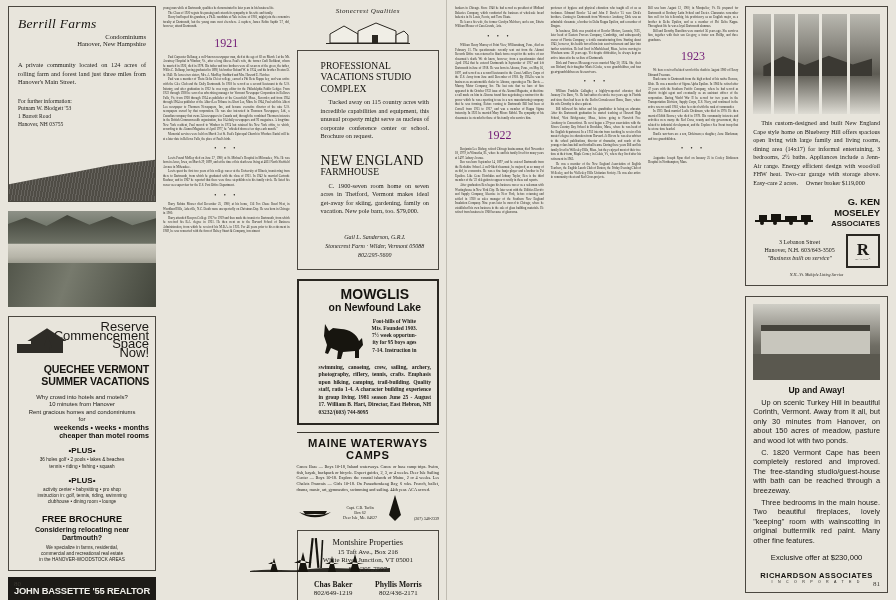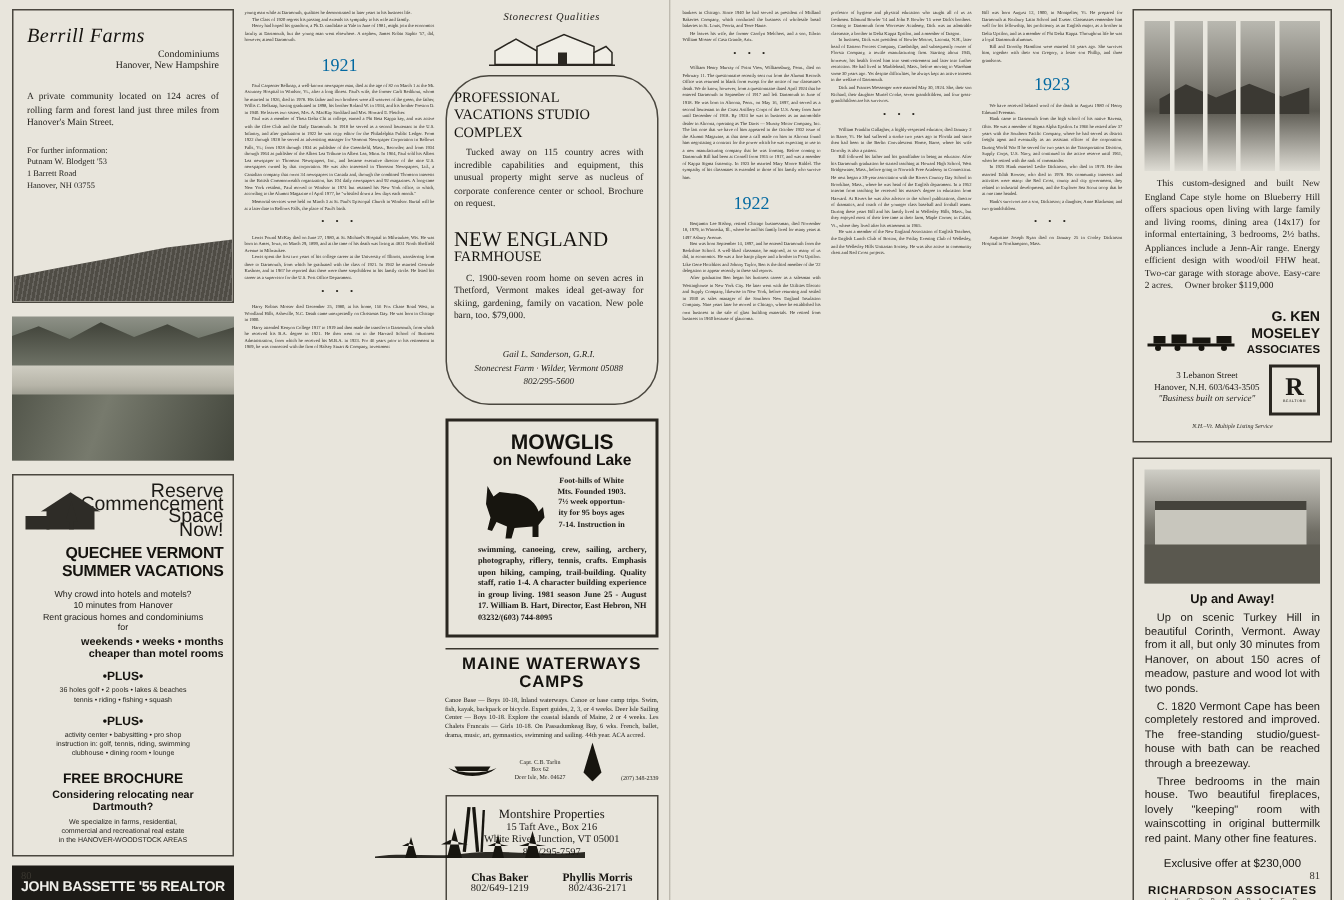--- a/index.html
+++ b/index.html
@@ -19,21 +19,21 @@
   
   .col{box-sizing:border-box;}
   .body-txt{
     font-size:3.05px;line-height:4.55px;text-align:justify;color:#2a2720;
     font-family:"Liberation Serif",serif;letter-spacing:0px;
   }
   .body-txt p{margin:0;text-indent:5px;}
   .body-txt p.noind{text-indent:0;}
   .yearhead{
     text-align:center;font-size:12px;line-height:15px;margin:7px 0 4px 0;
-    font-family:"Liberation Serif",serif;color:#0369a1;font-weight:400;
+    font-family:"Liberation Serif",serif;color:#701a75;font-weight:400;
   }
   .dots{text-align:center;font-size:6px;letter-spacing:3px;margin:5px 0 5px 0;color:#2a2720;}
   .pagenum{position:absolute;bottom:12px;font-size:7px;color:#3a3730;font-family:"Liberation Serif",serif;}
   .pagenum-l{left:14px;}
   .pagenum-r{right:16px;}
 
   
   .lp-cols{display:flex;gap:7px;height:545px;}
   .lp-c1{width:148px;}
   .lp-c2{width:128px;}
@@ -84,21 +84,21 @@
   .q-broch{text-align:center;font-family:"Liberation Sans",sans-serif;font-weight:bold;font-size:9.2px;margin-top:9px;color:#15130f;}
   .q-reloc{text-align:center;font-family:"Liberation Sans",sans-serif;font-weight:bold;font-size:7.1px;margin-top:2px;color:#15130f;}
   .bassette{background:#1d1b17;color:#efeee9;padding:8px 6px 9px 6px;margin-top:6px;text-align:center;}
   .bassette .b1{font-family:"Liberation Sans",sans-serif;font-weight:bold;font-size:9.4px;letter-spacing:-.2px;}
 
   
   .stonecrest-logo{text-align:center;height:42px;position:relative;margin-bottom:2px;}
   .sc-words{position:absolute;left:50%;top:1px;transform:translateX(-50%);
     font-size:7px;font-style:italic;font-family:"Liberation Serif",serif;letter-spacing:.4px;white-space:nowrap;color:#1c1a16;}
   .sc-barn{position:absolute;left:50%;top:11px;transform:translateX(-50%);width:84px;height:28px;}
-  .stonecrest{padding:9px 9px 9px 5px;border-radius:29px;}
+  .stonecrest{padding:9px 9px 9px 23px;}
   .sc-h{font-size:9.6px;line-height:11.4px;color:#15130f;font-family:"Liberation Serif",serif;}
   .sc-b{font-size:6.3px;line-height:8.5px;text-align:justify;margin-top:4px;text-indent:8px;color:#1c1a16;}
   .sc-h2{font-size:14px;line-height:11.4px;margin-top:14px;color:#15130f;}
   .sc-sig{text-align:center;margin-top:17px;font-size:6px;line-height:9px;font-style:italic;color:#1c1a16;
     font-family:"Liberation Serif",serif;}
 
   
   .mow{padding:6px 6px 7px 20px;margin-top:9px;border:2px solid #2a2721;}
   .mow-t1{text-align:center;font-family:"Liberation Sans",sans-serif;font-weight:bold;font-size:14px;line-height:15px;color:#15130f;}
   .mow-t2{text-align:center;font-family:"Liberation Sans",sans-serif;font-weight:bold;font-size:10.4px;line-height:12px;color:#15130f;}
@@ -389,21 +389,21 @@
             <div class="roofline"></div>
             <div class="trunk" style="left:14%"></div>
             <div class="trunk" style="left:33%"></div>
             <div class="trunk" style="left:52%"></div>
             <div class="trunk" style="left:74%"></div>
           </div>
           <div class="mos-body">
             <span>This custom-designed and built New England Cape style home on Blueberry Hill offers spacious open living with large family and living rooms, dining area (14x17) for informal entertaining, 3 bedrooms, 2½ baths. Appliances include a Jenn-Air range. Energy efficient design with wood/oil FHW heat. Two-car garage with storage above. Easy-care 2 acres.</span>
             &nbsp;&nbsp;&nbsp;&nbsp;<span>Owner broker $119,000</span>
           </div>
-          <div style="display:flex;align-items:flex-end;justify-content:space-between;gap:6px;">
+          <div style="display:flex;align-items:flex-end;justify-content:space-between;gap:16px;">
             <svg style="width:62px;height:16px;flex:none;" viewBox="0 0 62 16">
               <rect x="2" y="8" width="58" height="2" fill="#17150f"></rect>
               <path d="M6 8 L6 3 L14 3 L14 8 Z" fill="#17150f"></path>
               <path d="M18 8 L18 2 L28 2 L28 8 Z" fill="#17150f"></path>
               <path d="M32 8 L32 4 L44 4 L44 8 Z" fill="#17150f"></path>
               <path d="M48 8 L48 3 L58 3 L58 8 Z" fill="#17150f"></path>
               <circle cx="9" cy="11" r="2" fill="#17150f"></circle>
                 <circle cx="22" cy="11" r="2" fill="#17150f"></circle>
               <circle cx="38" cy="11" r="2" fill="#17150f"></circle>
                 <circle cx="53" cy="11" r="2" fill="#17150f"></circle>

